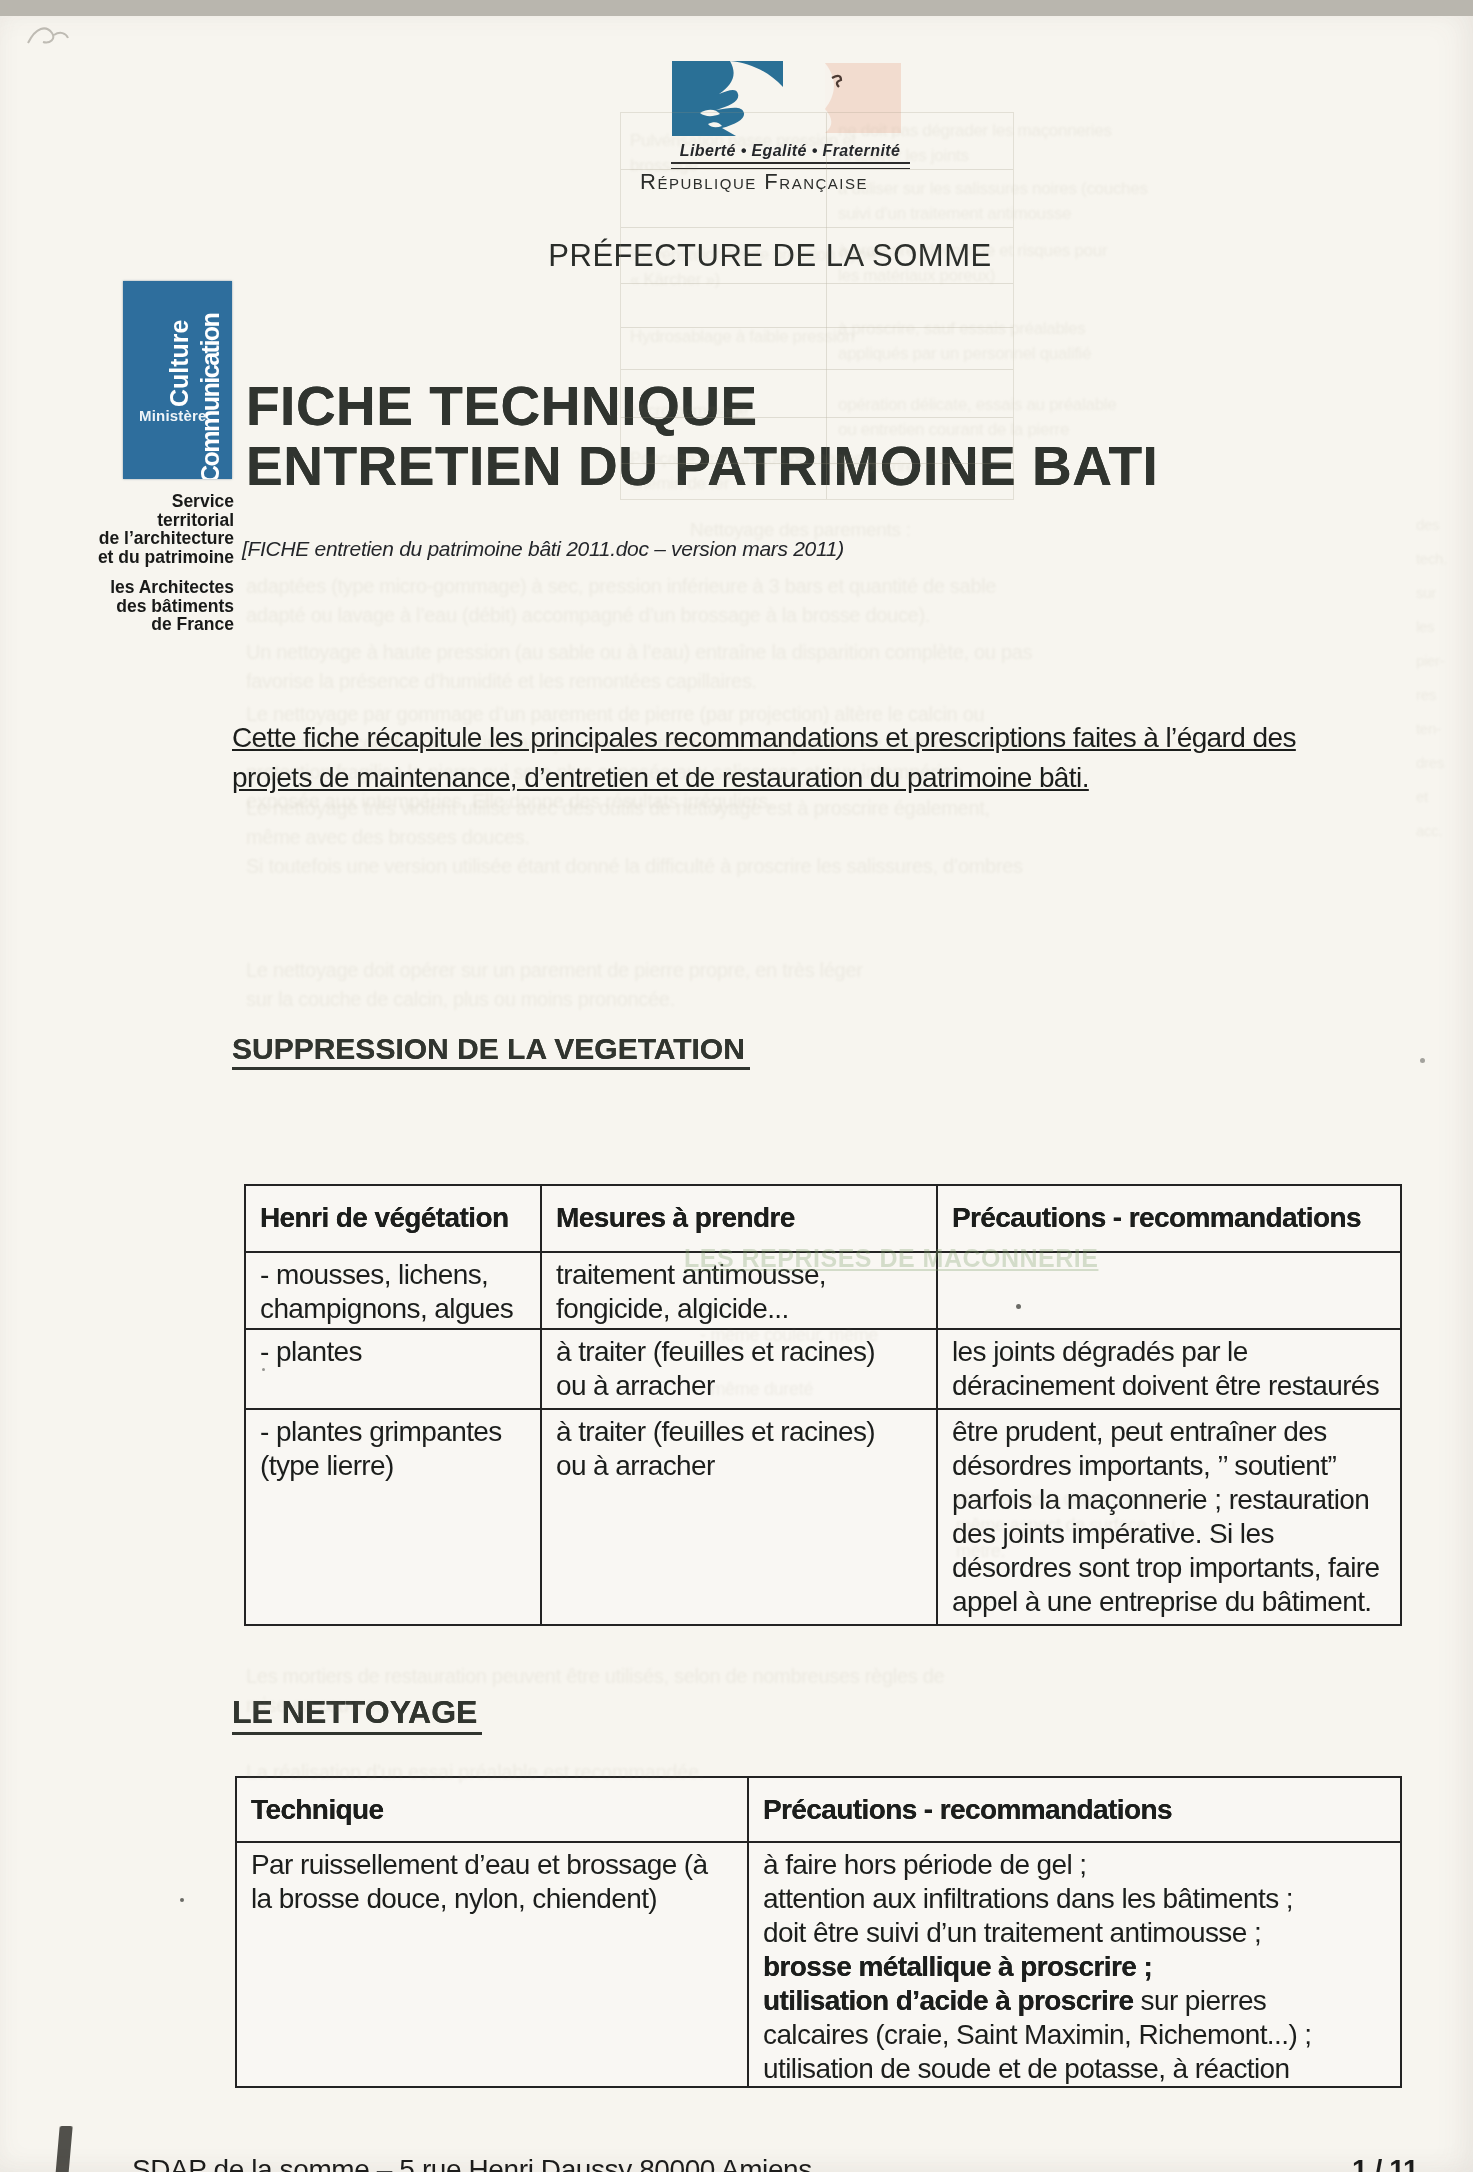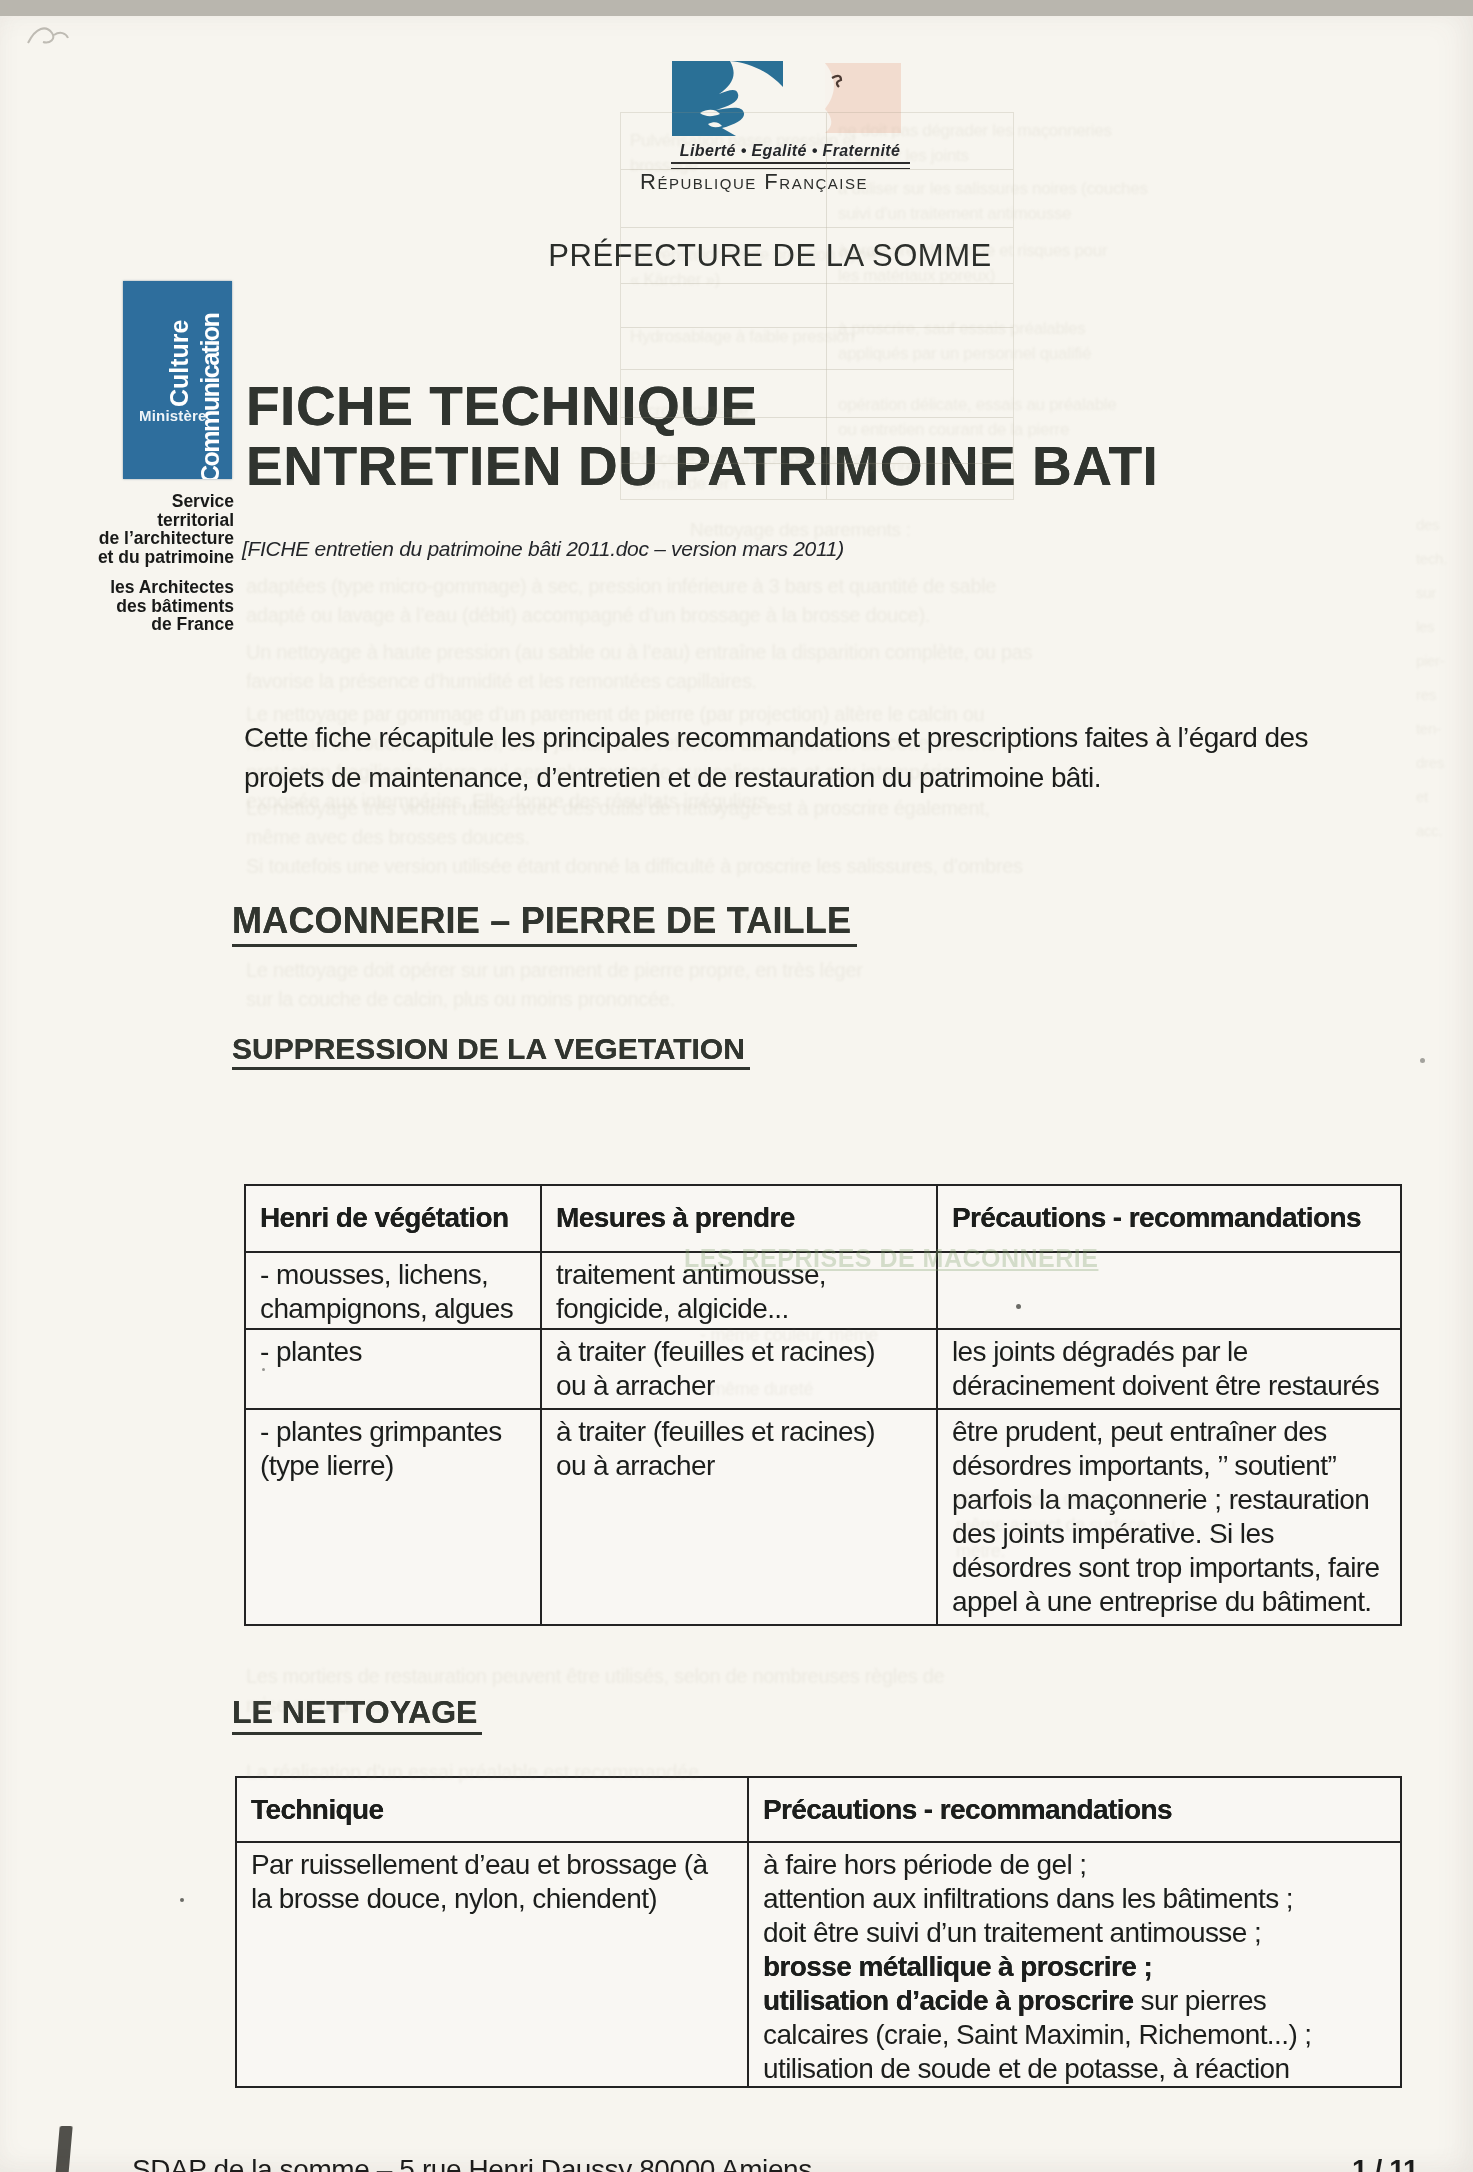--- a/index.html
+++ b/index.html
@@ -81,23 +81,22 @@
   <div class="svc" style="top:562px;" id="architect-lines">
       <div>les Architectes</div>
       <div>des bâtiments</div>
       <div>de France</div>
     </div>
 
   <div class="abs t1" style="left:246px;top:422px;">ENTRETIEN DU PATRIMOINE BATI</div>
   <div class="abs t1" style="left:246px;top:362px;">FICHE TECHNIQUE</div>
   <div class="abs filenote" style="left:242px;top:521px;">[FICHE entretien du patrimoine bâti 2011.doc – version mars 2011)</div>
 
-  <div class="abs bodytext" style="left:244px;top:702px;white-space:nowrap;" id="intro-par">Cette fiche récapitule les principales recommandations et prescriptions faites à l’égard des<br>projets de maintenance, d’entretien et de restauration du patrimoine bâti.</div>
+  <div class="abs bodytext" style="left:232px;top:702px;white-space:nowrap;text-decoration:underline;" id="intro-par">Cette fiche récapitule les principales recommandations et prescriptions faites à l’égard des<br>projets de maintenance, d’entretien et de restauration du patrimoine bâti.</div>
 
-  <div class="abs" style="left:232px;top:884px;"><span class="h-big">MACONNERIE – PIERRE DE TAILLE</span></div>
   <div class="abs" style="left:232px;top:1016px;"><span class="h-mid">SUPPRESSION DE LA VEGETATION</span></div>
 
   <table class="doc abs" style="left:244px;top:1168px;width:1156px;" id="veg-table">
     <colgroup>
         <col style="width:296px">
         <col style="width:396px">
         <col style="width:464px">
       </colgroup>
     <thead>
         <tr style="height:67px" id="veg-head">

